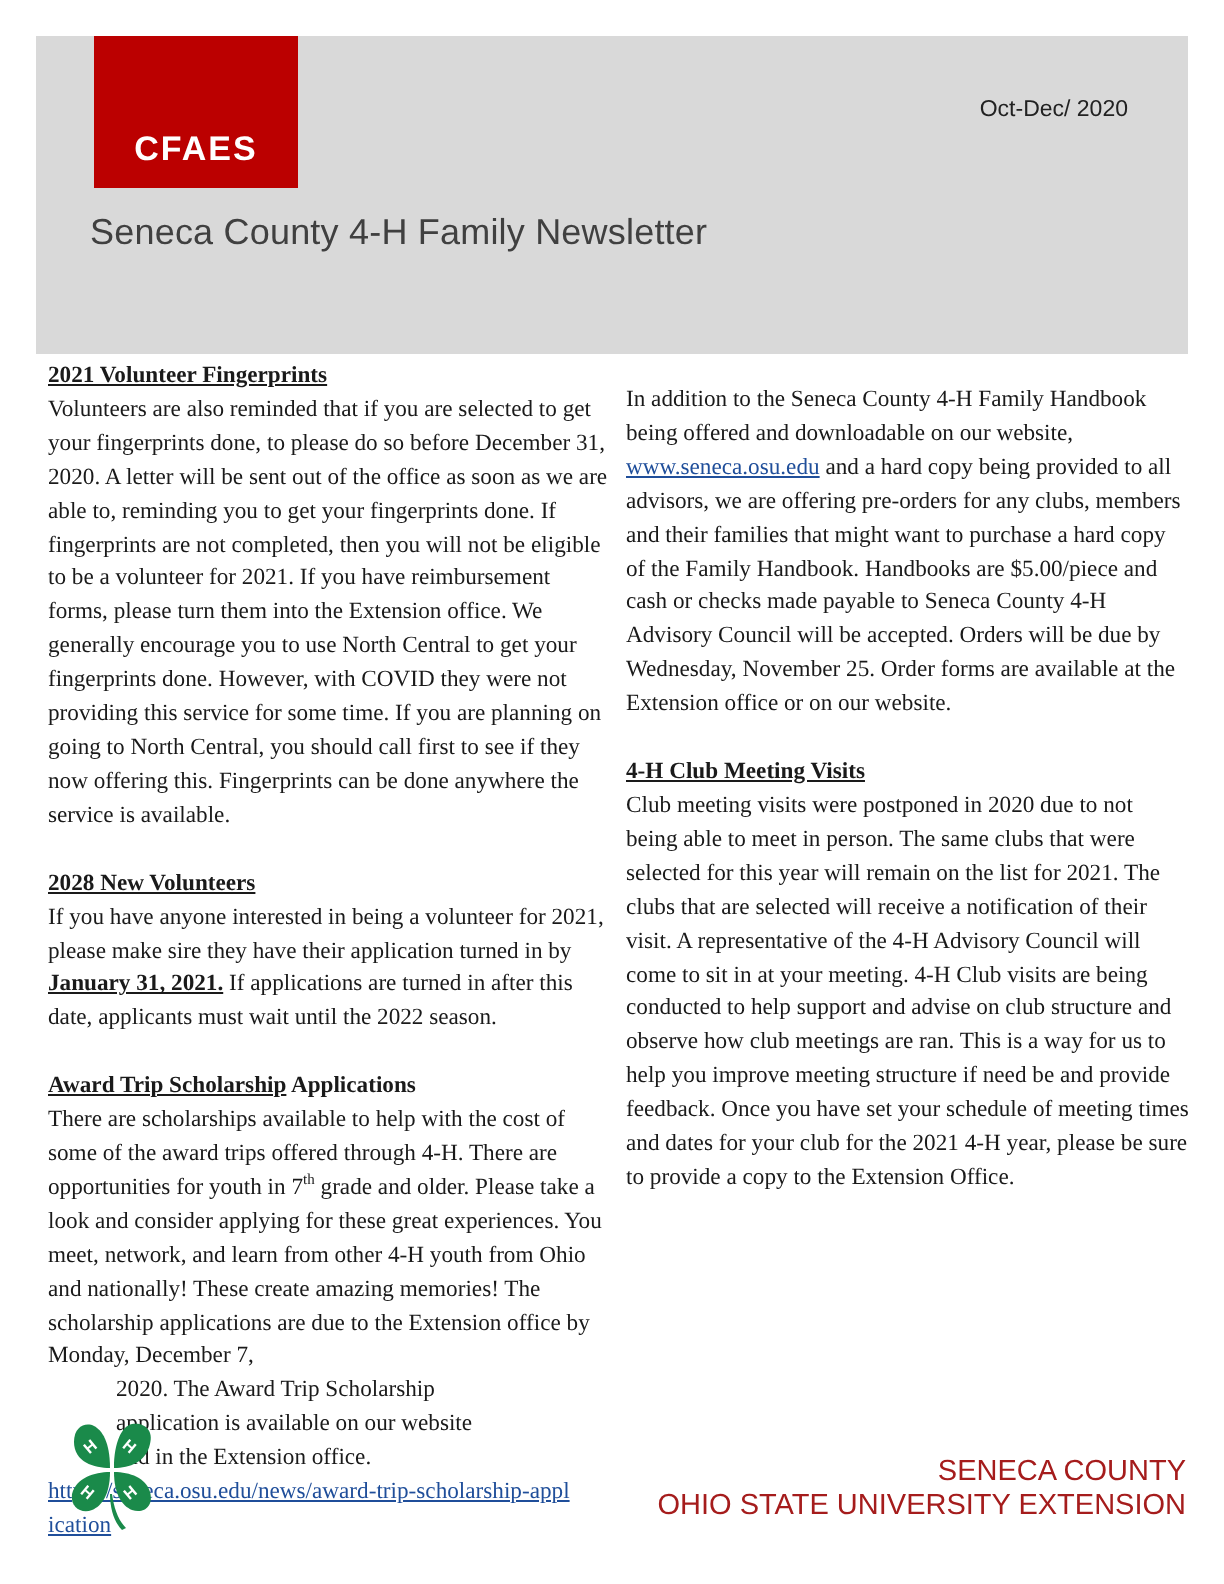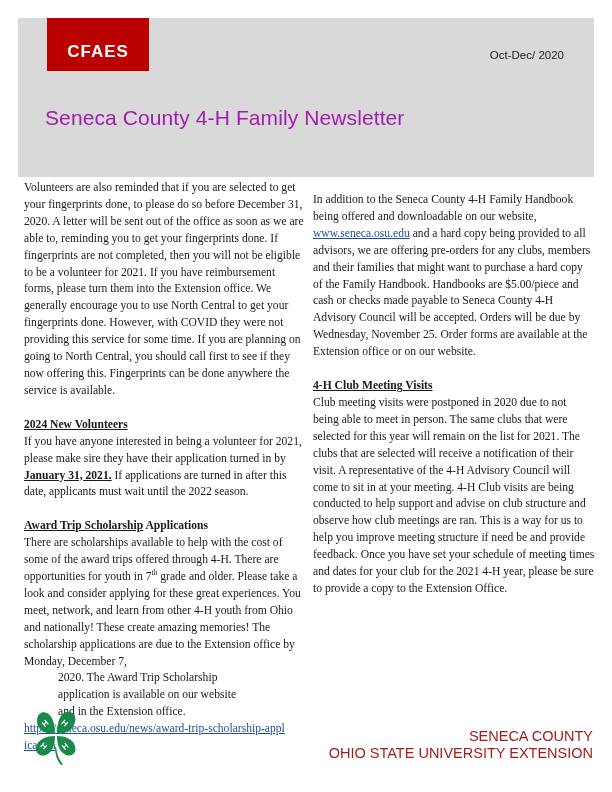--- a/index.html
+++ b/index.html
@@ -5,33 +5,33 @@
   html, body { margin: 0; padding: 0; }
   body {
     width: 612px; height: 792px; background: #ffffff; position: relative; overflow: hidden;
     font-family: "Liberation Serif", serif; color: #1a1a1a;
   }
   .header-box {
     position: absolute; left: 18px; top: 18px; width: 576px; height: 159px;
     background: #d9d9d9;
   }
   .cfaes-logo {
-    position: absolute; left: 29px; top: 0px; width: 102px; height: 53px;
+    position: absolute; left: 29px; top: 0px; width: 102px; height: 76px;
     background: #bb0000; color: #ffffff;
     font-family: "Liberation Sans", sans-serif; font-weight: bold; font-size: 17px;
     letter-spacing: 1px;
     display: flex; align-items: flex-end; justify-content: center; padding-bottom: 9px; box-sizing: border-box;
   }
   .issue-date {
     position: absolute; right: 30px; top: 31px;
     font-family: "Liberation Sans", sans-serif; font-size: 11.5px; color: #222; padding-left: 10px;
   }
   .newsletter-title {
     position: absolute; left: 27px; top: 88px;
-    font-family: "Liberation Sans", sans-serif; font-size: 21px; color: #a21caf; letter-spacing: 0.1px;
+    font-family: "Liberation Sans", sans-serif; font-size: 18px; color: #404040; letter-spacing: 0.1px;
   }
   .col {
     position: absolute; font-size: 11.6px; line-height: 16.9px;
   }
   .col-left { left: 24px; top: 180px; width: 282px; }
   .col-right { left: 313px; top: 192px; width: 282px; }
   .section { margin: 0; }
   .section h3 {
     margin: 0; font-size: 11.6px; font-weight: bold; line-height: 16.9px;
   }
@@ -58,25 +58,26 @@
 <div class="header-box">
   <div class="cfaes-logo">
     <span>CFAES</span>
   </div>
   <div class="issue-date">Oct-Dec/ 2020</div>
   <div class="newsletter-title">Seneca County 4-H Family Newsletter</div>
 </div>
 
 <div class="col col-left">
   <div class="section">
+    <h3><span class="u">2021 Volunteer Fingerprints</span></h3>
     <p>Volunteers are also reminded that if you are selected to get your fingerprints done, to please do so before December 31, 2020. A letter will be sent out of the office as soon as we are able to, reminding you to get your fingerprints done. If fingerprints are not completed, then you will not be eligible to be a volunteer for 2021. If you have reimbursement forms, please turn them into the Extension office.  We generally encourage you to use North Central to get your fingerprints done. However, with COVID they were not providing this service for some time.  If you are planning on going to North Central, you should call first to see if they now offering this.  Fingerprints can be done anywhere the service is available.</p>
   </div>
 
   <div class="section gap-left-2">
-    <h3><span class="u">2024 New Volunteers</span></h3>
+    <h3><span class="u">2028 New Volunteers</span></h3>
     <p><span>If you have anyone interested in being a volunteer for 2021, please make sire they have their application turned in by </span><span class="bold-underline">January 31, 2021.</span><span>  If  applications are turned in after this date, applicants must wait until the 2022 season.</span></p>
   </div>
 
   <div class="section gap-left-3">
     <h3><span class="u">Award Trip Scholarship</span><span> Applications</span></h3>
     <p><span>There are scholarships available to help with the cost of some of the award trips offered through 4-H. There are opportunities for youth in 7</span><span class="sup">th</span><span> grade and older. Please take a look and consider applying for these great experiences. You meet, network, and learn from other 4-H youth from Ohio and nationally! These create amazing memories! The scholarship applications are due to the Extension office by Monday, December 7,</span></p>
     <p class="indent">2020. The Award Trip Scholarship</p>
     <p class="indent">application is available on our website</p>
     <p class="indent">and in the Extension office.</p>
     <p style="width:262px; word-break: break-all;"><a class="link">https://seneca.osu.edu/news/award-trip-scholarship-application</a></p>

